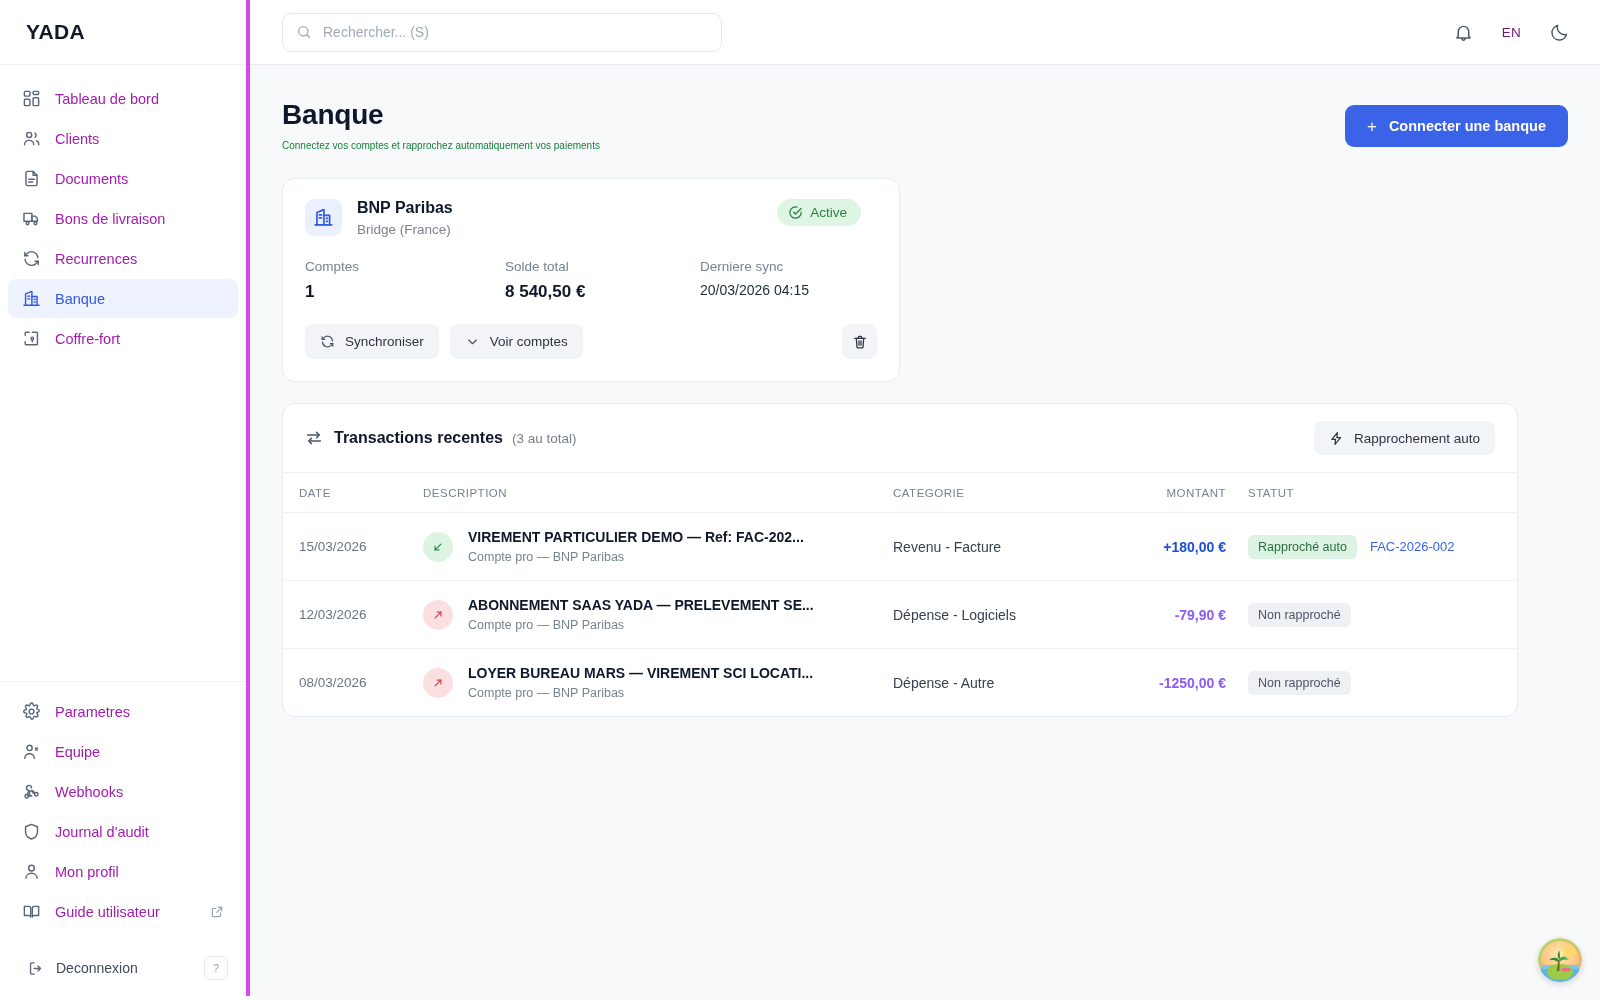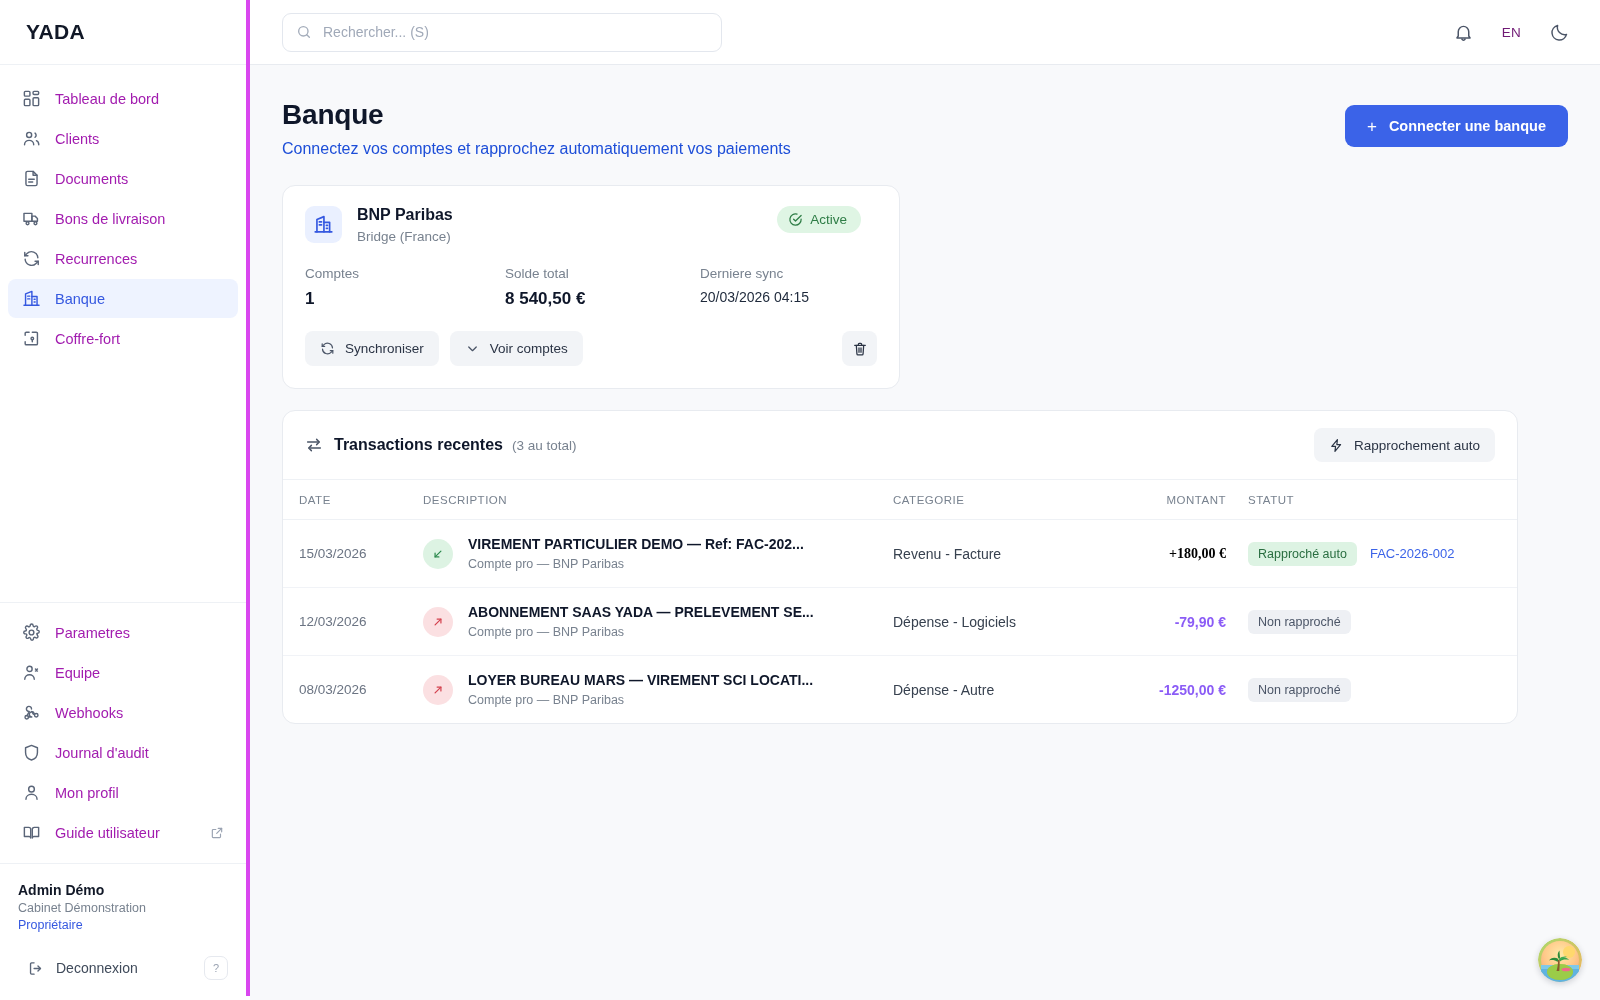--- a/index.html
+++ b/index.html
@@ -88,21 +88,21 @@
   .search-input::placeholder { color: #a0a9b8; }
   .top-actions { margin-left: auto; display: flex; align-items: center; gap: 28px; }
   .top-ic { width: 21px; height: 21px; color: #4b5567; cursor: pointer; }
   .top-ic svg { width: 21px; height: 21px; display: block; }
   .lang-btn { font-size: 13.5px; color: #701a75; cursor: pointer; letter-spacing: .3px; }
 
   .content { flex: 1 1 auto; overflow: hidden; padding: 34px 32px 0 32px; position: relative; }
 
   .page-head { display: flex; align-items: flex-start; }
   .page-title { font-size: 28px; font-weight: 700; color: #0f172a; letter-spacing: -.2px; }
-  .page-sub { font-size: 16px; color: #1d4ed8; margin-top: 9px; }
+  .page-sub { font-size: 10px; color: #15803d; margin-top: 9px; }
   .btn-primary {
     margin-left: auto; margin-top: 6px;
     height: 42px; background: #3b63e8; color: #fff;
     border: none; border-radius: 9px; padding: 0 22px;
     display: flex; align-items: center; gap: 12px;
     font-family: "Liberation Sans", sans-serif; font-size: 14.5px; font-weight: 700;
     cursor: pointer;
   }
   .plus { font-size: 17px; font-weight: 400; line-height: 1; }
 
@@ -192,21 +192,21 @@
     width: 30px; height: 30px; border-radius: 50%; flex: 0 0 30px;
     display: flex; align-items: center; justify-content: center; margin-right: 15px;
   }
   .dir-in  { background: #ddf3e3; color: #2e8b4f; }
   .dir-out { background: #fbe0e2; color: #d4424f; }
   .dir-badge svg { width: 14px; height: 14px; display: block; }
   .desc-main { font-size: 14px; font-weight: 700; color: #0f172a; }
   .desc-sub  { font-size: 12.5px; color: #78828f; margin-top: 5px; }
   .td-cat { font-size: 14px; color: #37414f; }
   .td-amt { font-size: 14px; font-weight: 700; text-align: right; padding-right: 22px; }
-  .amt-pos { color: #000000; font-family: Liberation Serif, serif; }
+  .amt-pos { color: #1d4ed8; }
   .amt-neg { color: #8b5cf6; }
   .stat-cell { display: flex; align-items: center; gap: 13px; }
   .pill {
     display: inline-block; border-radius: 6px; padding: 5px 10px;
     font-size: 12.5px; font-weight: 500; white-space: nowrap;
   }
   .pill-ok   { background: #ddf3e3; color: #2a6e41; }
   .pill-none { background: #eef0f4; color: #4b5567; }
   .ref-link { font-size: 13px; color: #3b63e8; cursor: pointer; }
 
@@ -371,25 +371,20 @@
         <span class="ext-ic">
             <svg viewBox="0 0 24 24" fill="none" stroke="currentColor" stroke-width="2" stroke-linecap="round" stroke-linejoin="round">
               <path d="M14 4h6v6"></path>
               <path d="M20 4l-8.5 8.5"></path>
               <path d="M18 14v4.5A1.5 1.5 0 0 1 16.5 20h-11A1.5 1.5 0 0 1 4 18.5v-11A1.5 1.5 0 0 1 5.5 6H10"></path>
             </svg>
           </span>
       </div>
     </nav>
 
-    <div class="user-box">
-      <div class="user-name">Admin Démo</div>
-      <div class="user-org">Cabinet Démonstration</div>
-      <div class="user-role">Propriétaire</div>
-    </div>
 
     <div class="logout-row">
       <span class="ic">
           <svg viewBox="0 0 24 24" fill="none" stroke="currentColor" stroke-width="1.9" stroke-linecap="round" stroke-linejoin="round">
             <path d="M10 4H6.5A1.5 1.5 0 0 0 5 5.5v13A1.5 1.5 0 0 0 6.5 20H10"></path>
             <path d="M15.5 8.5L19 12l-3.5 3.5"></path>
             <path d="M19 12h-9"></path>
           </svg>
         </span>
       <span class="logout-label">Deconnexion</span>

